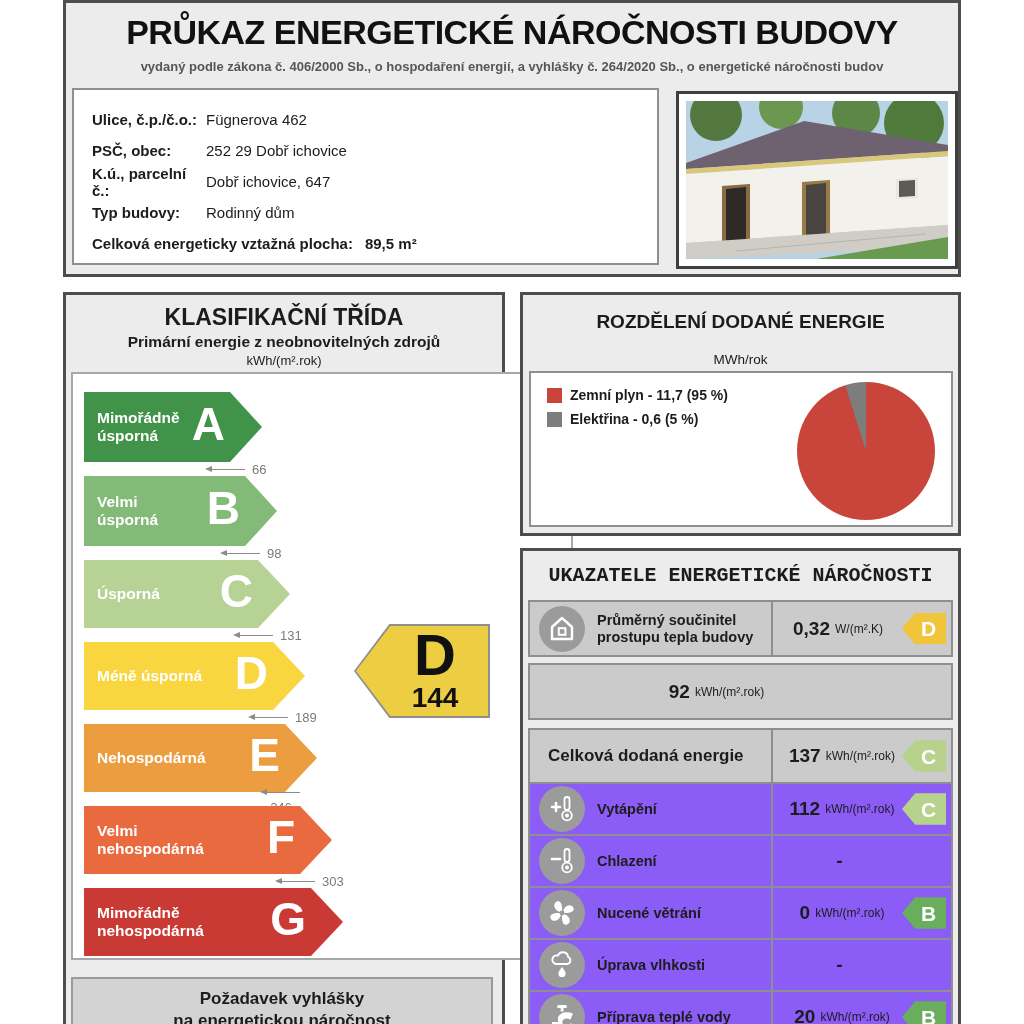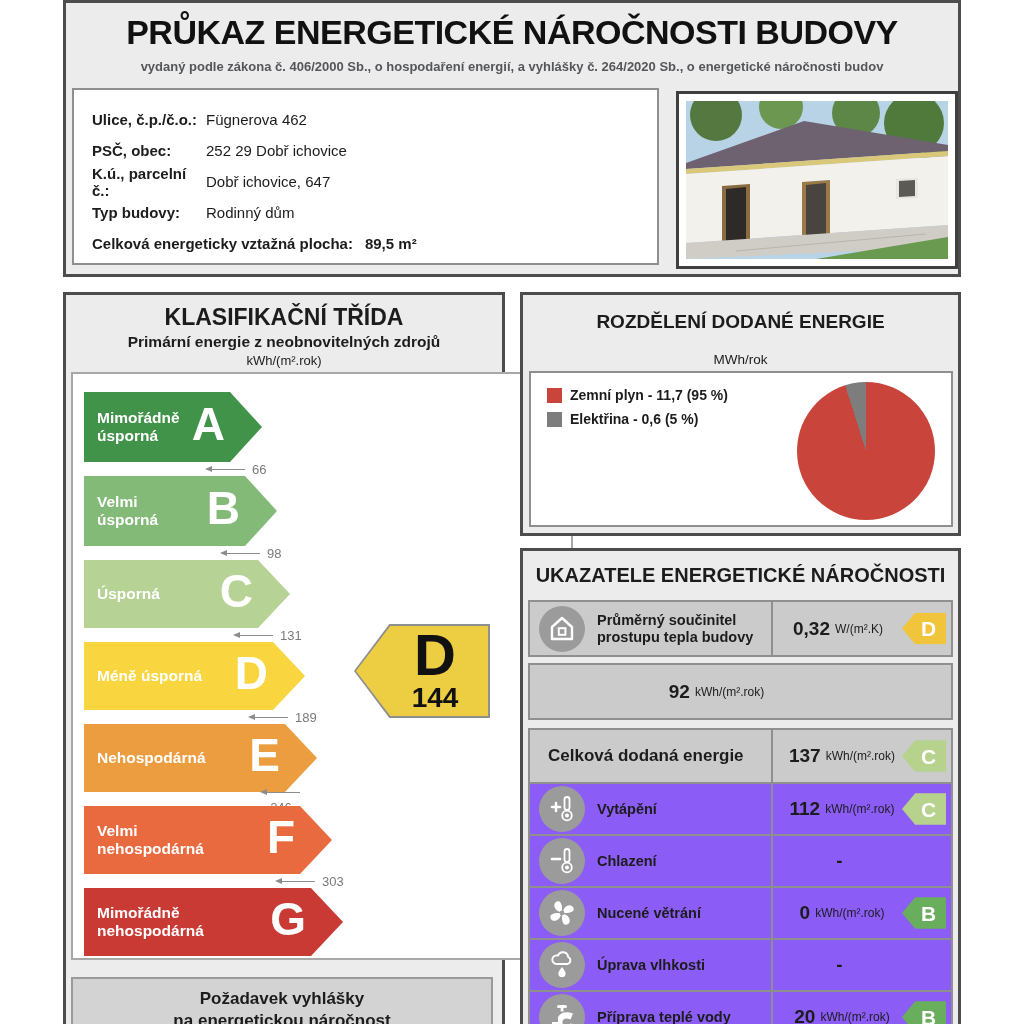--- a/index.html
+++ b/index.html
@@ -83,21 +83,21 @@
   .pie-panel { position:absolute; left:6px; top:76px; width:424px; height:156px;
     background:#fff; border:2px solid #8f8f8f; }
   .legend { position:absolute; left:16px; top:10px; }
   .legend-item { display:flex; align-items:center; gap:8px; height:24px; font-size:14px; font-weight:bold; }
   .legend-swatch { width:15px; height:15px; flex:0 0 15px; }
   .pie { position:absolute; left:266px; top:9px; width:138px; height:138px; border-radius:50%; }
 
   
   #box-ind { left:520px; top:548px; width:441px; height:489px;
     background:#ececec; border:3px solid #4d4d4d; }
-  .ind-title { text-align:center; margin-top:13px; font-size:20px; font-weight:bold; }
+  .ind-title { text-align:center; margin-top:13px; font-size:20px; font-weight:bold;font-family:Liberation Mono, monospace; }
 
   .ind-row { display:flex; align-items:stretch; background:#8b5cf6; }
   .ind-row.gray { background:#cbcbcb; }
   .ind-box { position:absolute; left:5px; width:425px; height:57px; border:2px solid #8f8f8f; }
   .ind-box.r1 { top:49px; } .ind-box.r2 { top:112px; }
   .ind-table { position:absolute; left:5px; top:177px; width:425px; border:2px solid #8f8f8f; }
   .ind-table .ind-row { height:52px;gap:8px; }
   .ind-table .ind-row + .ind-row { border-top:2px solid #8f8f8f; }
   .ind-box .ind-row { height:100%; }
 

